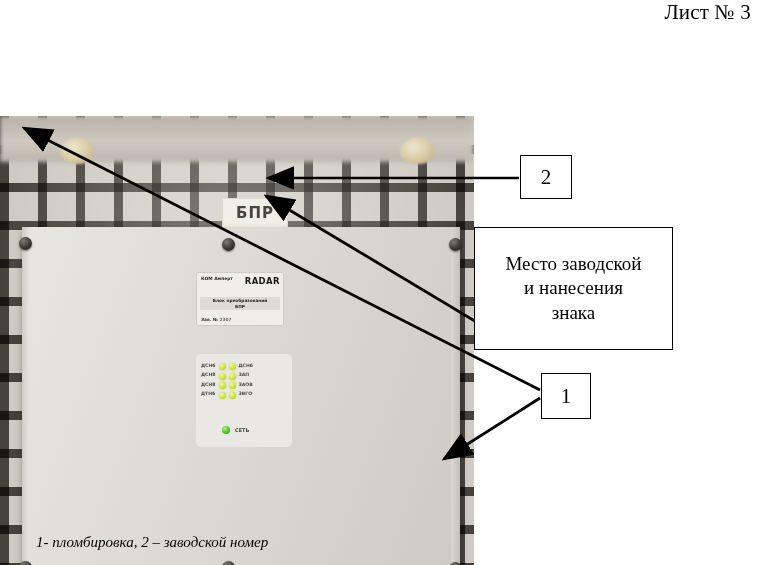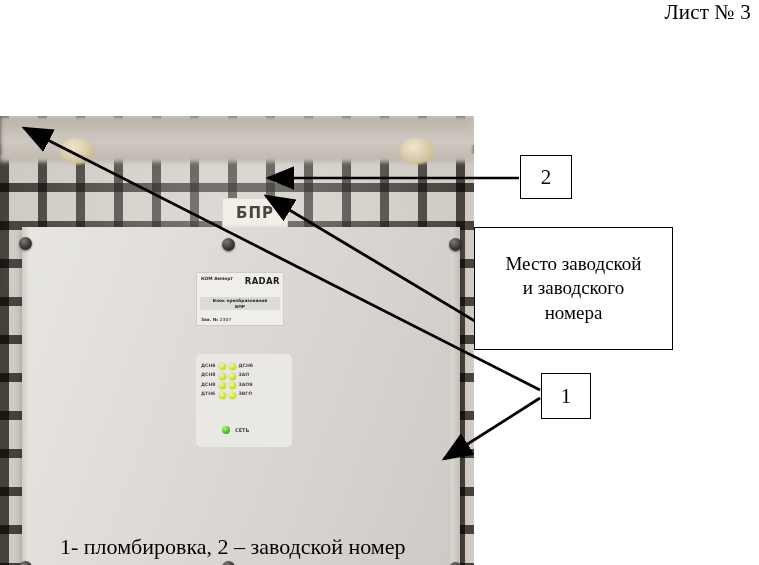--- a/index.html
+++ b/index.html
@@ -131,22 +131,22 @@
   #num2-box{left:520px;top:155px;width:50px;height:42px;}
   #num1-box{left:541px;top:373px;width:48px;height:44px;}
   #note-box{
     left:474px;top:227px;width:199px;height:123px;
     flex-direction:column;line-height:1.28;font-size:19px;text-align:center;
     padding:2px 4px;box-sizing:border-box;
   }
   #note-box .nl{white-space:nowrap;}
 
   .caption{
-    position:absolute;left:60px;top:534px;
-    font-size:22px;white-space:nowrap;
+    position:absolute;left:36px;top:534px;
+    font-size:15px;white-space:nowrap;font-style:italic;
   }
 
   svg.overlay{position:absolute;left:0;top:0;width:759px;height:565px;pointer-events:none;}
 </style>
 </head>
 <body>
 
 <div class="page">
 
   <div class="header">
@@ -271,22 +271,22 @@
 
     <line x1="540" y1="398" x2="444" y2="459" stroke="#000" stroke-width="2.8" marker-end="url(#arrowhead)"></line>
   </svg>
 
   <div class="callbox" id="num2-box">
     <span>2</span>
   </div>
 
   <div class="callbox" id="note-box">
     <div class="nl">Место заводской</div>
-    <div class="nl">и заводского</div>
-    <div class="nl">номера</div>
+    <div class="nl">и нанесения</div>
+    <div class="nl">знака</div>
   </div>
 
   <div class="callbox" id="num1-box">
     <span>1</span>
   </div>
 
   <div class="caption">1-  пломбировка, 2 – заводской номер</div>
 </div>
 
 </body></html>

